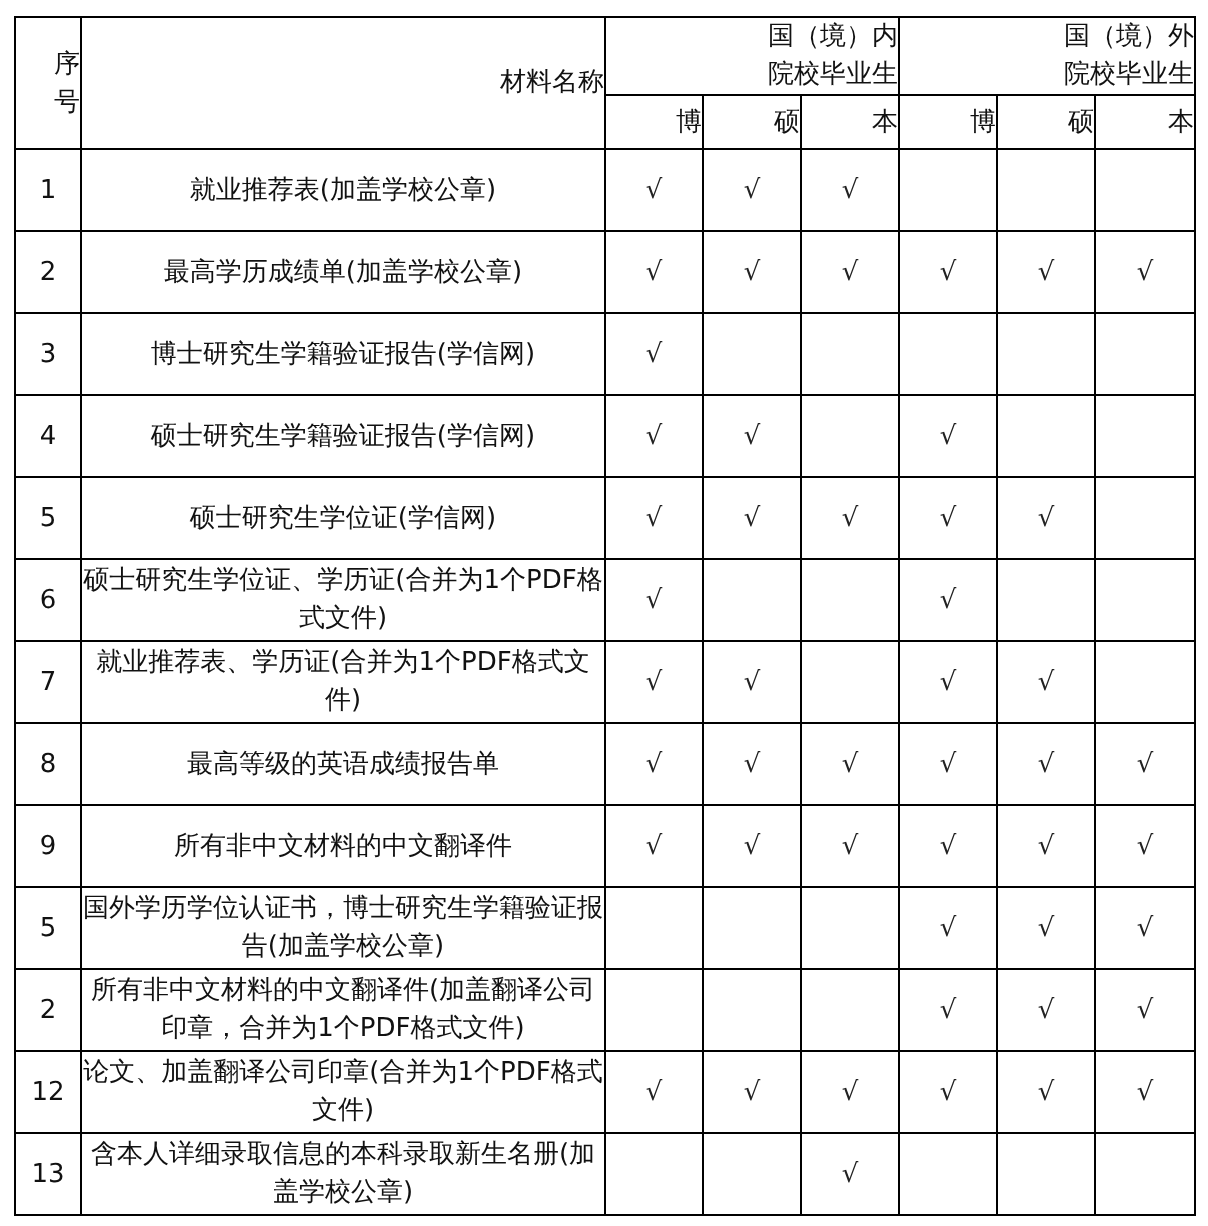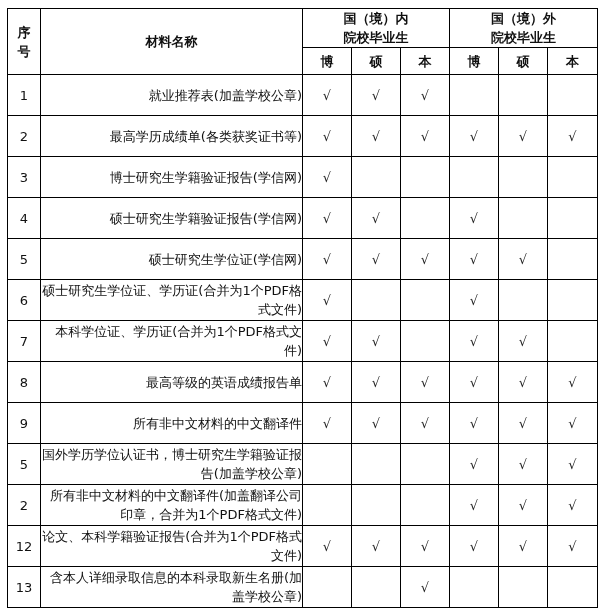--- a/index.html
+++ b/index.html
@@ -24,40 +24,40 @@
       width: 590px;
     }
     table.materials td, table.materials th {
       border: 1.5px solid #000000;
       padding: 0;
       font-size: 13px;
       line-height: 19px;
       vertical-align: middle;
     }
     th {
-      font-weight: bold;
-      text-align: center;
+      font-weight: normal;
+      text-align: right;
       font-size: 13px;
     }
     th.seq-head {
       line-height: 20px;
     }
     th.group-head {
       line-height: 18px;
       height: 38px;
     }
     th.sub-head {
       height: 26px;
     }
     td.seq {
       text-align: center;
       font-size: 13.5px;
     }
     td.name {
-      text-align: right;
+      text-align: center;
       padding-left: 8px;
       padding-right: 2px;
       font-size: 12.5px;
       line-height: 19px;
     }
     td.check {
       text-align: center;
       font-size: 13px;
       color: #222222;
     }
@@ -110,21 +110,21 @@
       <td class="name">就业推荐表(加盖学校公章)</td>
       <td class="check">√</td>
       <td class="check">√</td>
       <td class="check">√</td>
       <td class="check"></td>
       <td class="check"></td>
       <td class="check"></td>
     </tr>
     <tr class="body-row">
       <td class="seq">2</td>
-      <td class="name">最高学历成绩单(各类获奖证书等)</td>
+      <td class="name">最高学历成绩单(加盖学校公章)</td>
       <td class="check">√</td>
       <td class="check">√</td>
       <td class="check">√</td>
       <td class="check">√</td>
       <td class="check">√</td>
       <td class="check">√</td>
     </tr>
     <tr class="body-row">
       <td class="seq">3</td>
       <td class="name">博士研究生学籍验证报告(学信网)</td>
@@ -160,21 +160,21 @@
       <td class="name">硕士研究生学位证、学历证(合并为1个PDF格式文件)</td>
       <td class="check">√</td>
       <td class="check"></td>
       <td class="check"></td>
       <td class="check">√</td>
       <td class="check"></td>
       <td class="check"></td>
     </tr>
     <tr class="body-row">
       <td class="seq">7</td>
-      <td class="name">本科学位证、学历证(合并为1个PDF格式文件)</td>
+      <td class="name">就业推荐表、学历证(合并为1个PDF格式文件)</td>
       <td class="check">√</td>
       <td class="check">√</td>
       <td class="check"></td>
       <td class="check">√</td>
       <td class="check">√</td>
       <td class="check"></td>
     </tr>
     <tr class="body-row">
       <td class="seq">8</td>
       <td class="name">最高等级的英语成绩报告单</td>
@@ -210,21 +210,21 @@
       <td class="name">所有非中文材料的中文翻译件(加盖翻译公司印章，合并为1个PDF格式文件)</td>
       <td class="check"></td>
       <td class="check"></td>
       <td class="check"></td>
       <td class="check">√</td>
       <td class="check">√</td>
       <td class="check">√</td>
     </tr>
     <tr class="body-row">
       <td class="seq">12</td>
-      <td class="name">论文、本科学籍验证报告(合并为1个PDF格式文件)</td>
+      <td class="name">论文、加盖翻译公司印章(合并为1个PDF格式文件)</td>
       <td class="check">√</td>
       <td class="check">√</td>
       <td class="check">√</td>
       <td class="check">√</td>
       <td class="check">√</td>
       <td class="check">√</td>
     </tr>
     <tr class="body-row">
       <td class="seq">13</td>
       <td class="name">含本人详细录取信息的本科录取新生名册(加盖学校公章)</td>

